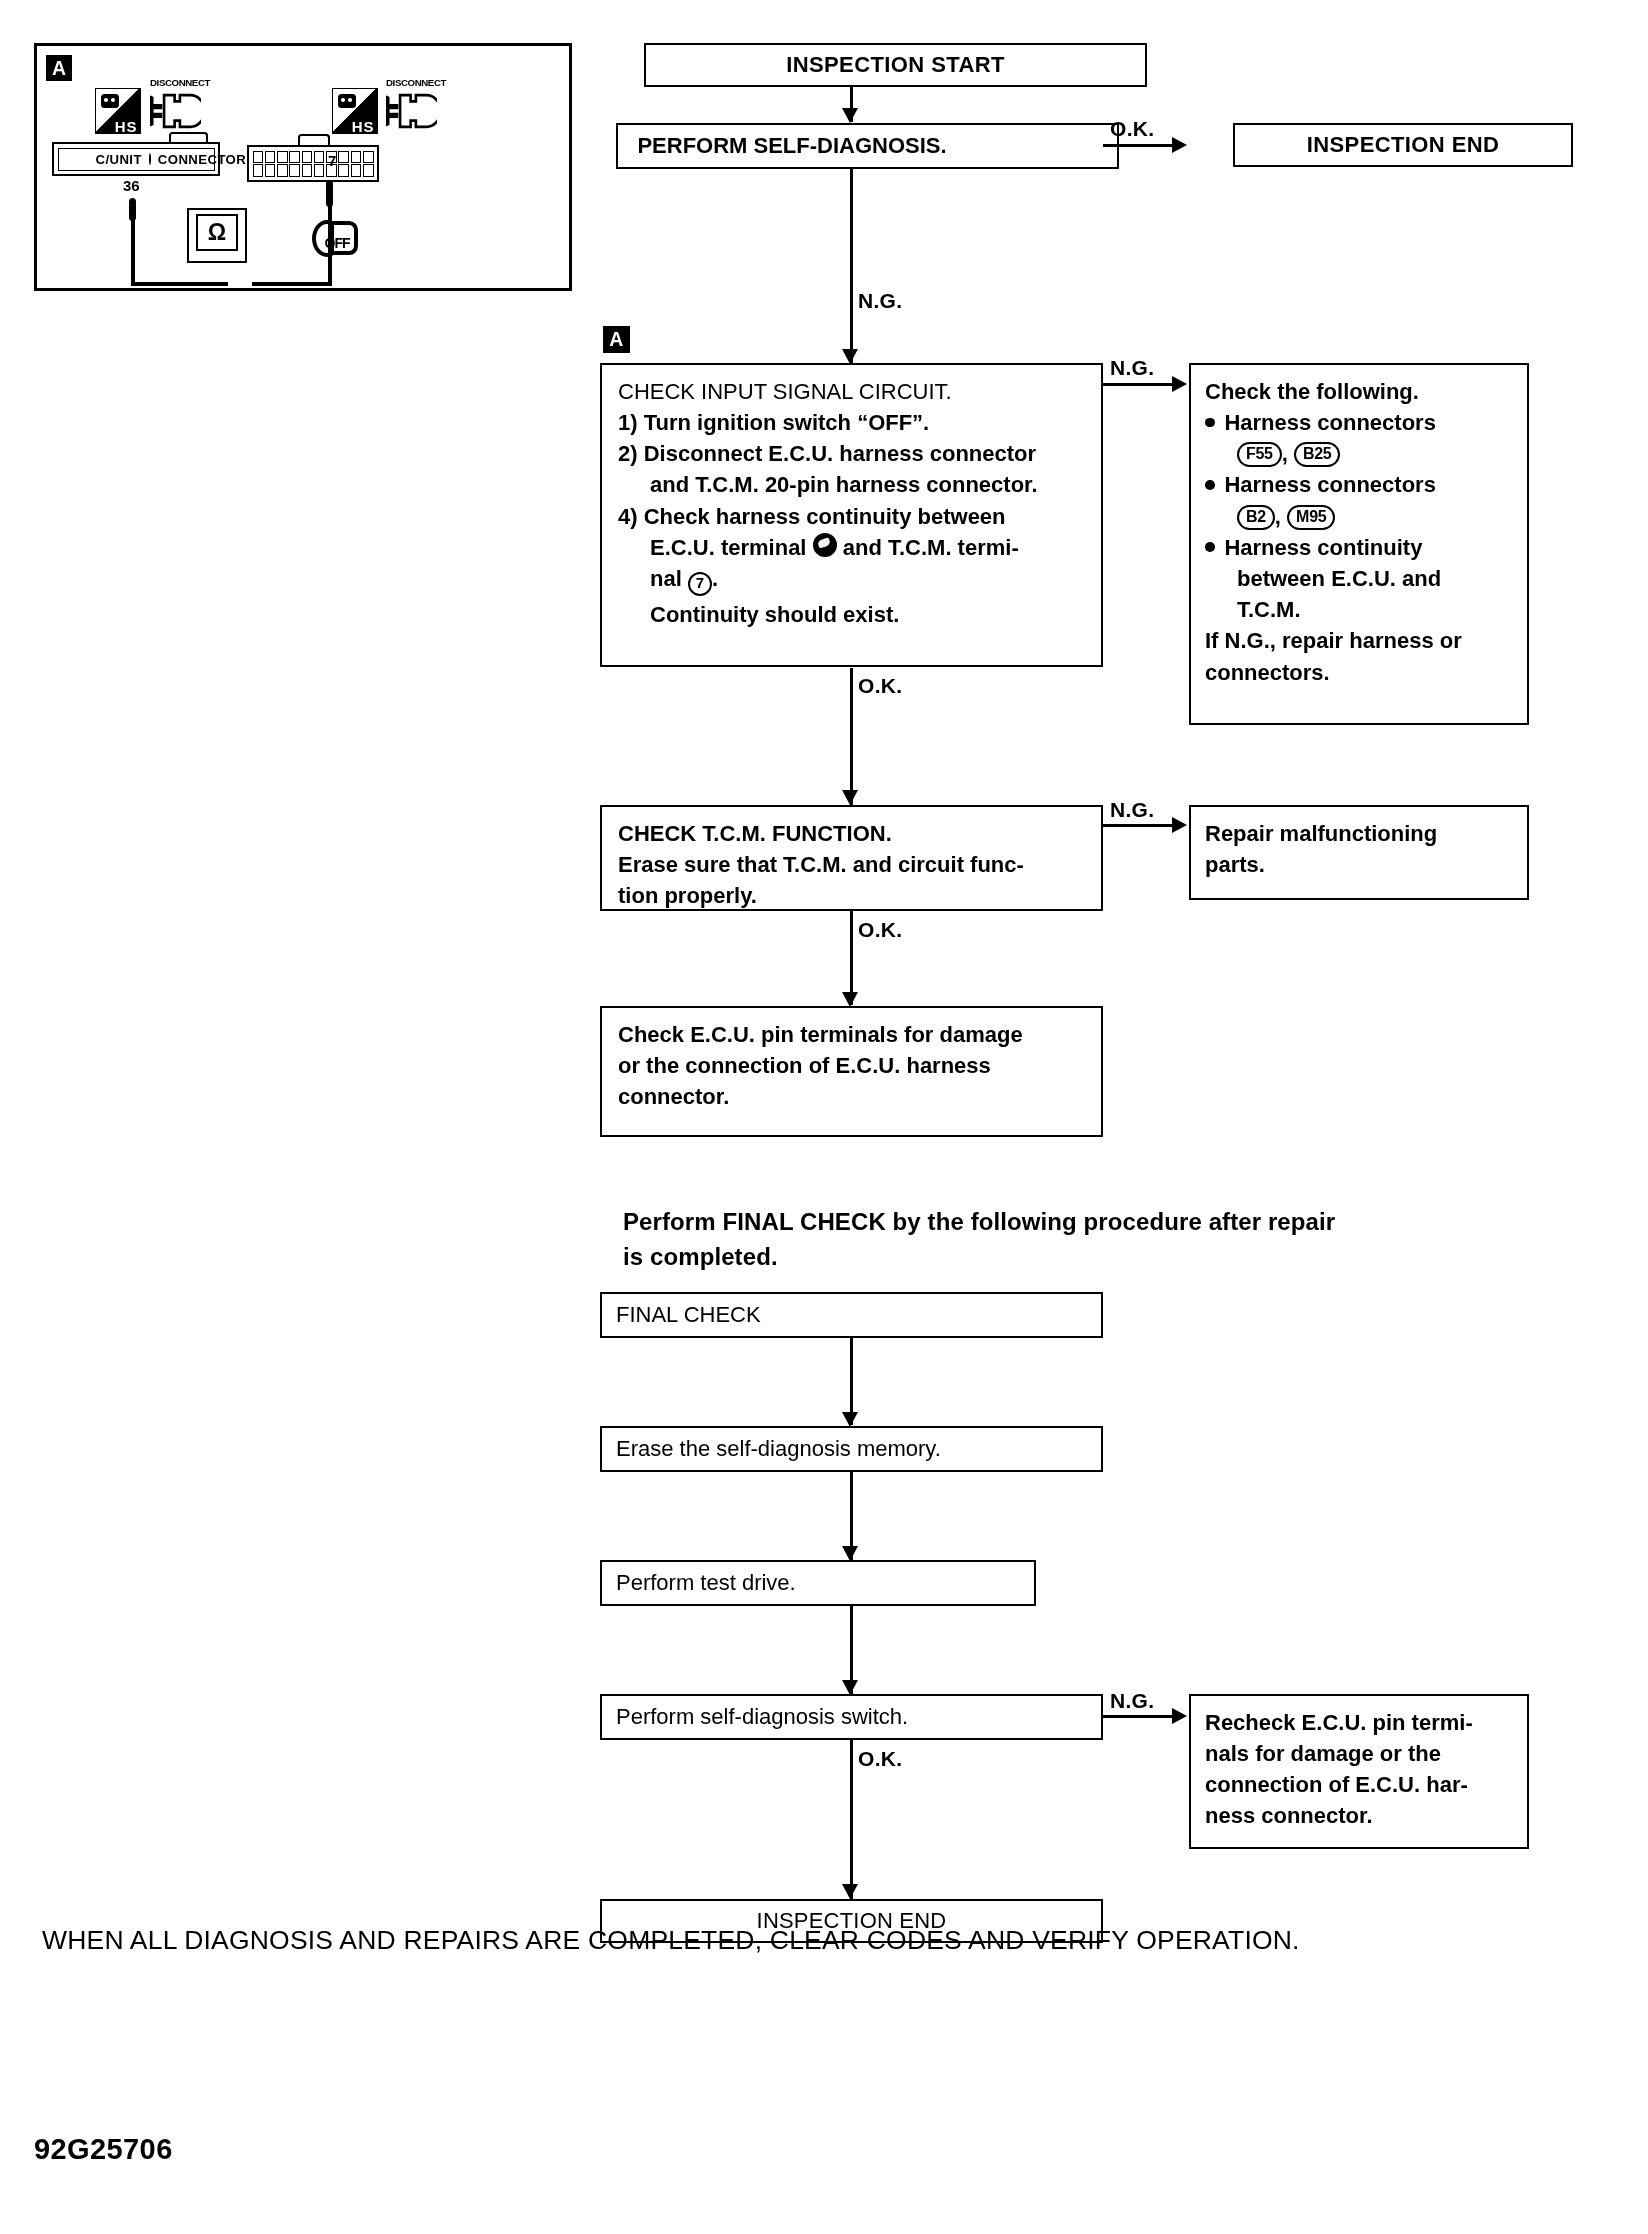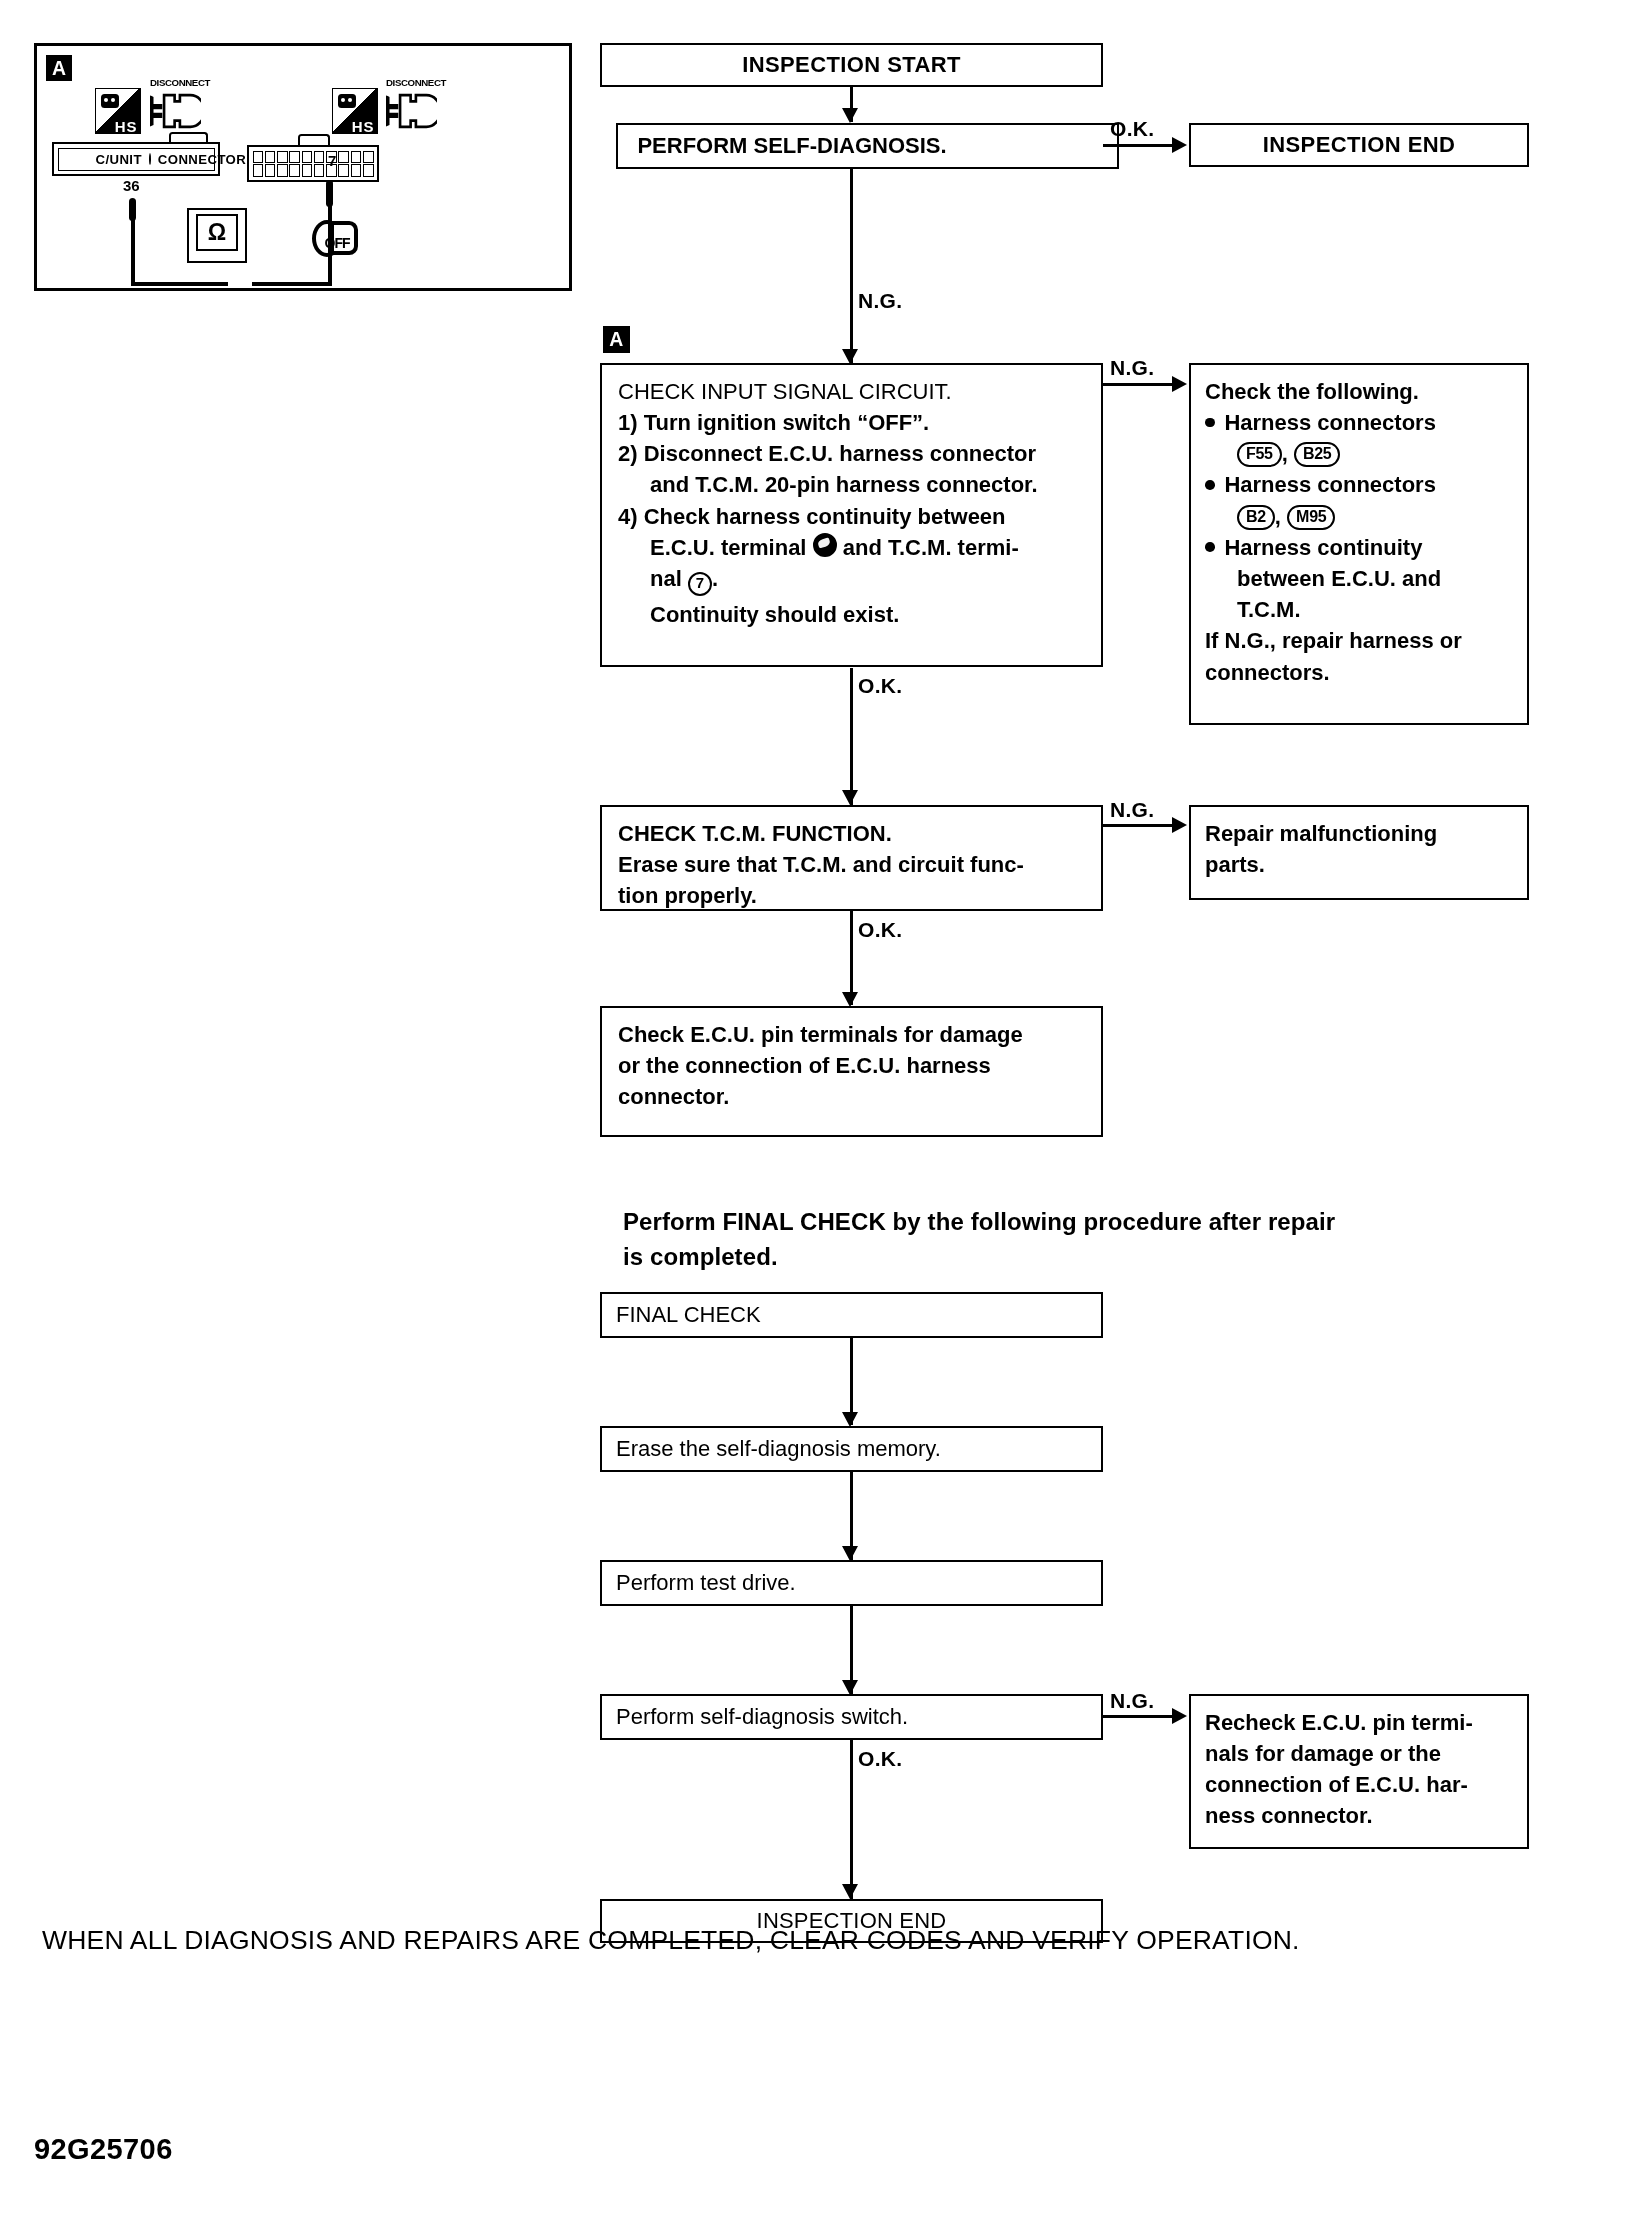--- a/index.html
+++ b/index.html
@@ -29,20 +29,21 @@
     line-height: 1.42;
     padding: 8.8px 12.4px;
   }
   .box.center {
     display: flex;
     align-items: center;
     justify-content: center;
     text-align: center;
     font-weight: bold;
     letter-spacing: 0.4px;
+    margin-left: 44px;
   }
   .box.centerplain {
     display: flex;
     align-items: center;
     justify-content: center;
     text-align: center;
     letter-spacing: 0.2px;
   }
   .box.leftmid {
     display: flex;
@@ -527,21 +528,21 @@
   <div class="box leftmid" style="left:600px; top:1292px; width:503px; height:46px; padding-left:14px;">FINAL CHECK</div>
 
   <div class="vline" style="left:850px; top:1337px; height:88px;"></div>
   <div class="arrow-down" style="left:842px; top:1412px;"></div>
 
   <div class="box leftmid" style="left:600px; top:1426px; width:503px; height:46px; padding-left:14px;">Erase the self-diagnosis memory.</div>
 
   <div class="vline" style="left:850px; top:1472px; height:88px;"></div>
   <div class="arrow-down" style="left:842px; top:1546px;"></div>
 
-  <div class="box leftmid" style="left:600px; top:1560px; width:503px; height:46px; padding-left:14px;">Perform test drive.</div>
+  <div class="box leftmid" style="left:600px; top:1560px; width:436px; height:46px; padding-left:14px;">Perform test drive.</div>
 
   <div class="vline" style="left:850px; top:1606px; height:88px;"></div>
   <div class="arrow-down" style="left:842px; top:1680px;"></div>
 
   <div class="box leftmid" style="left:600px; top:1694px; width:503px; height:46px; padding-left:14px;">Perform self-diagnosis switch.</div>
 
   <div class="hline" style="left:1103px; top:1715px; width:75px;"></div>
   <div class="arrow-right" style="left:1172px; top:1708px;"></div>
   <div class="lbl" style="left:1110px; top:1689px;">N.G.</div>
 

